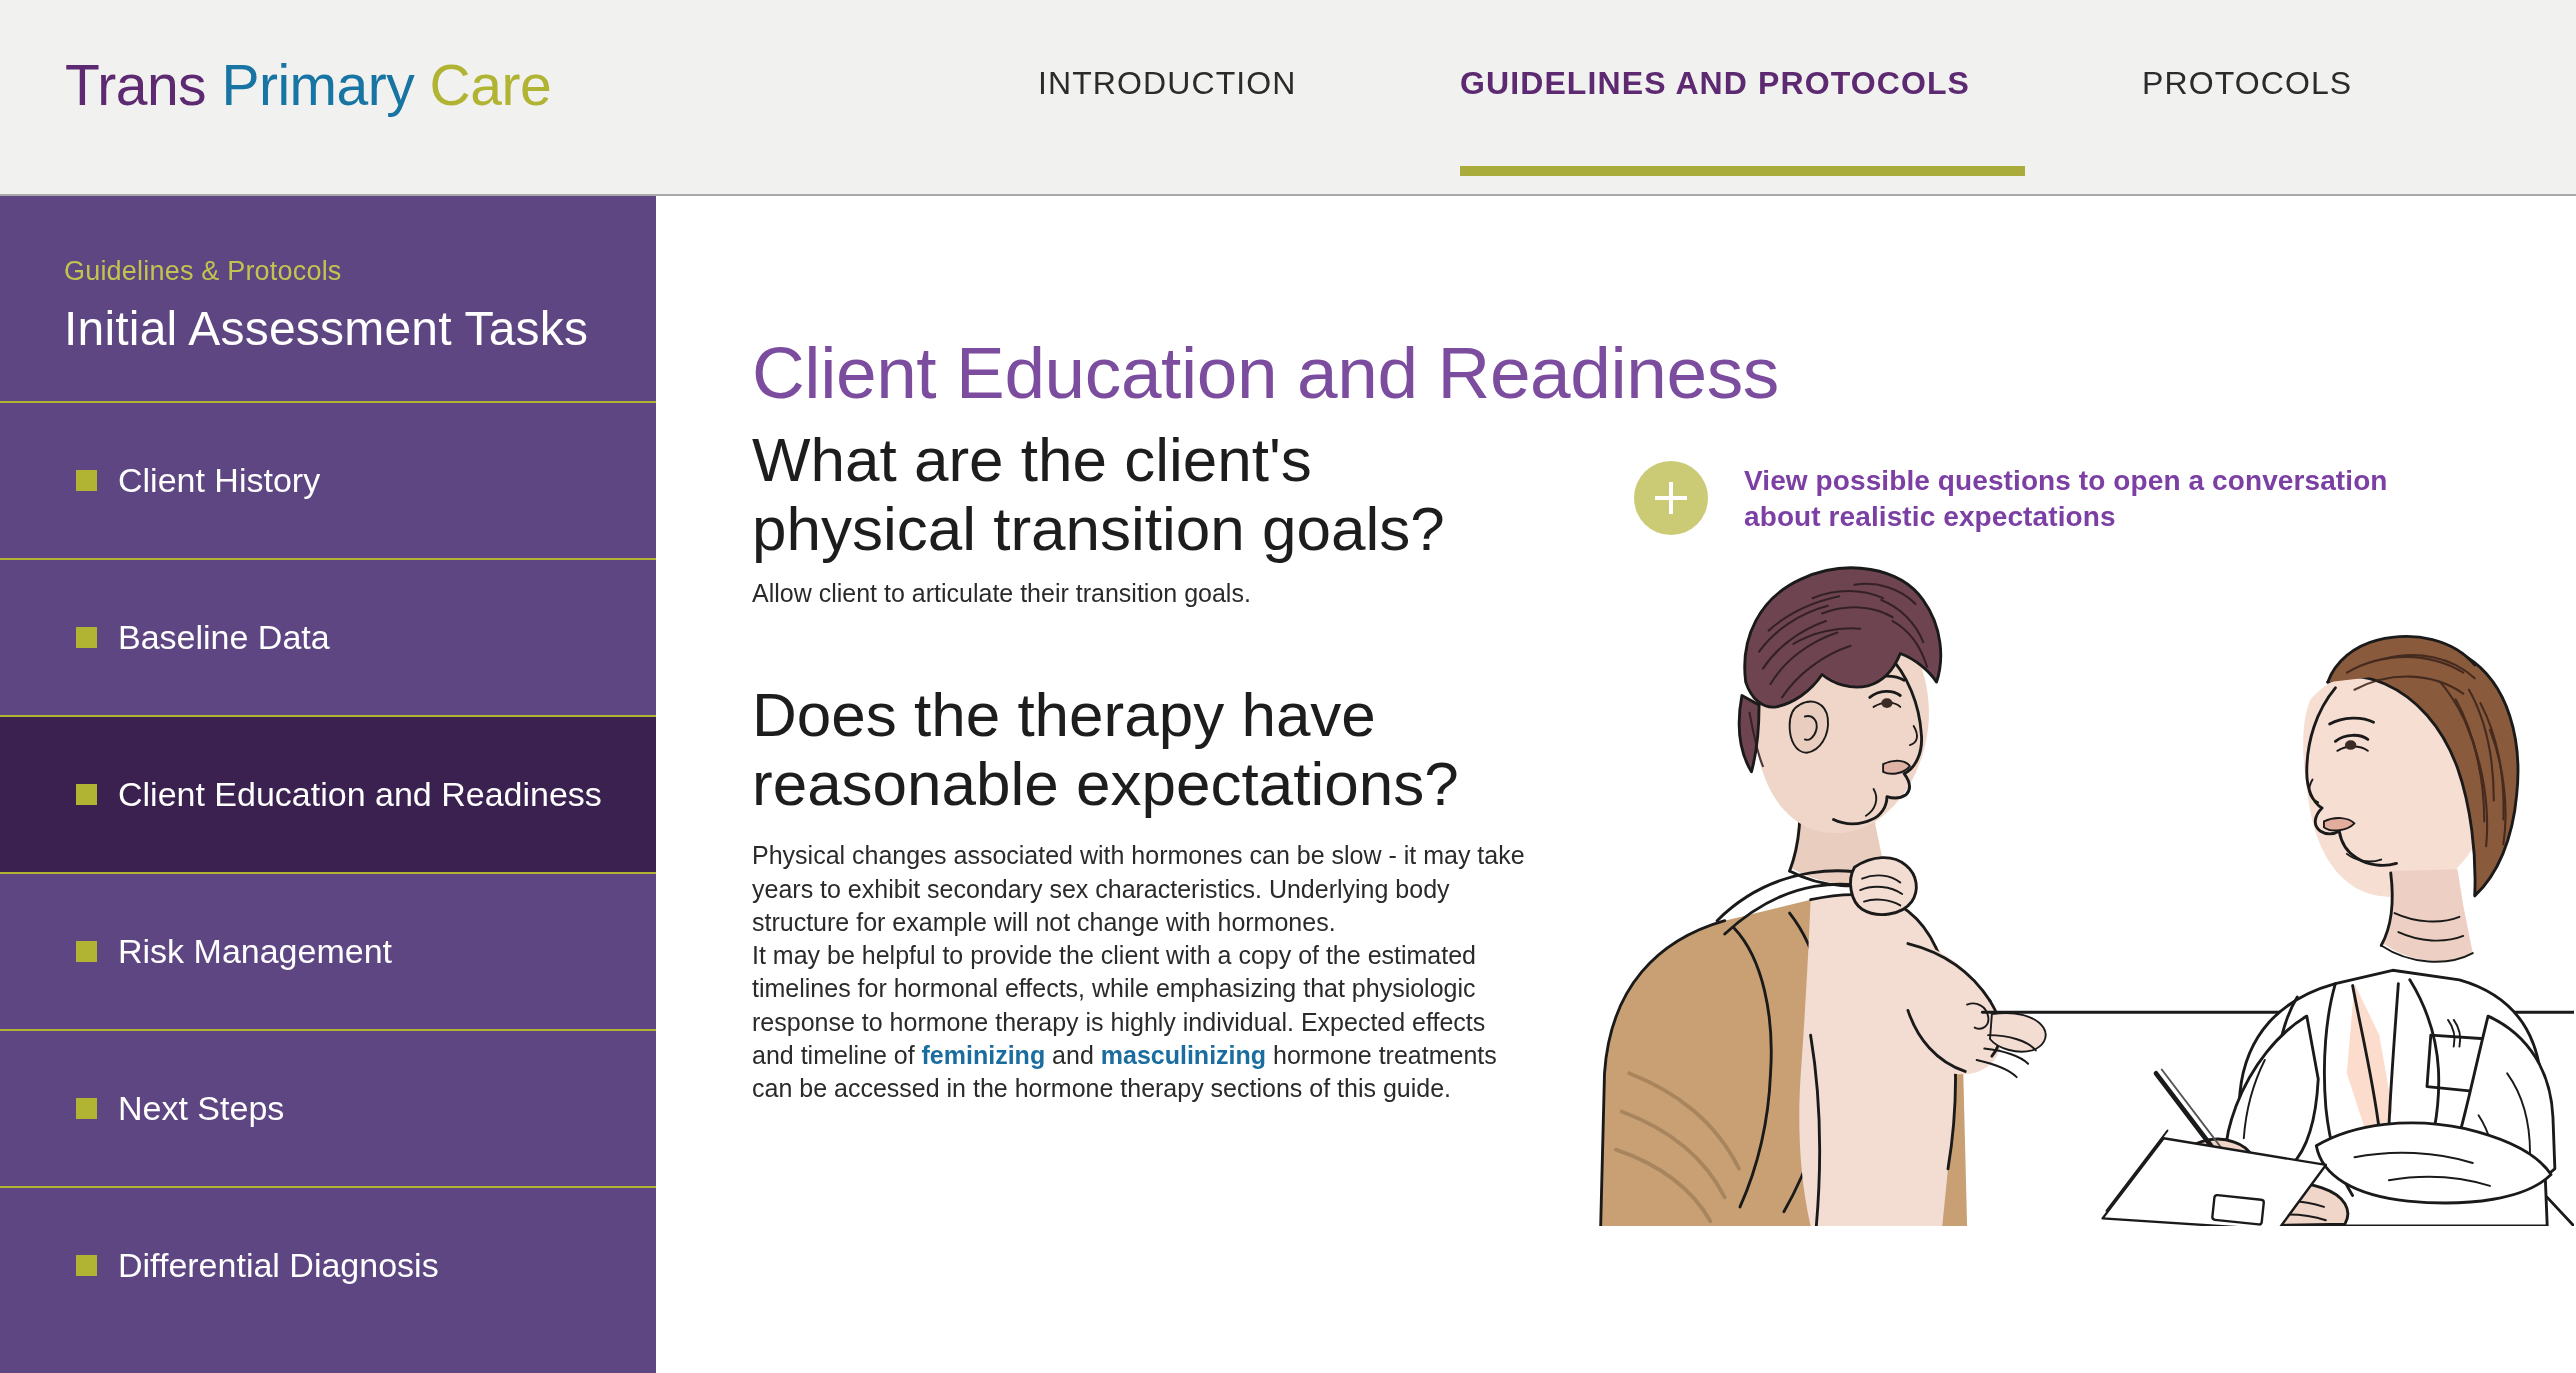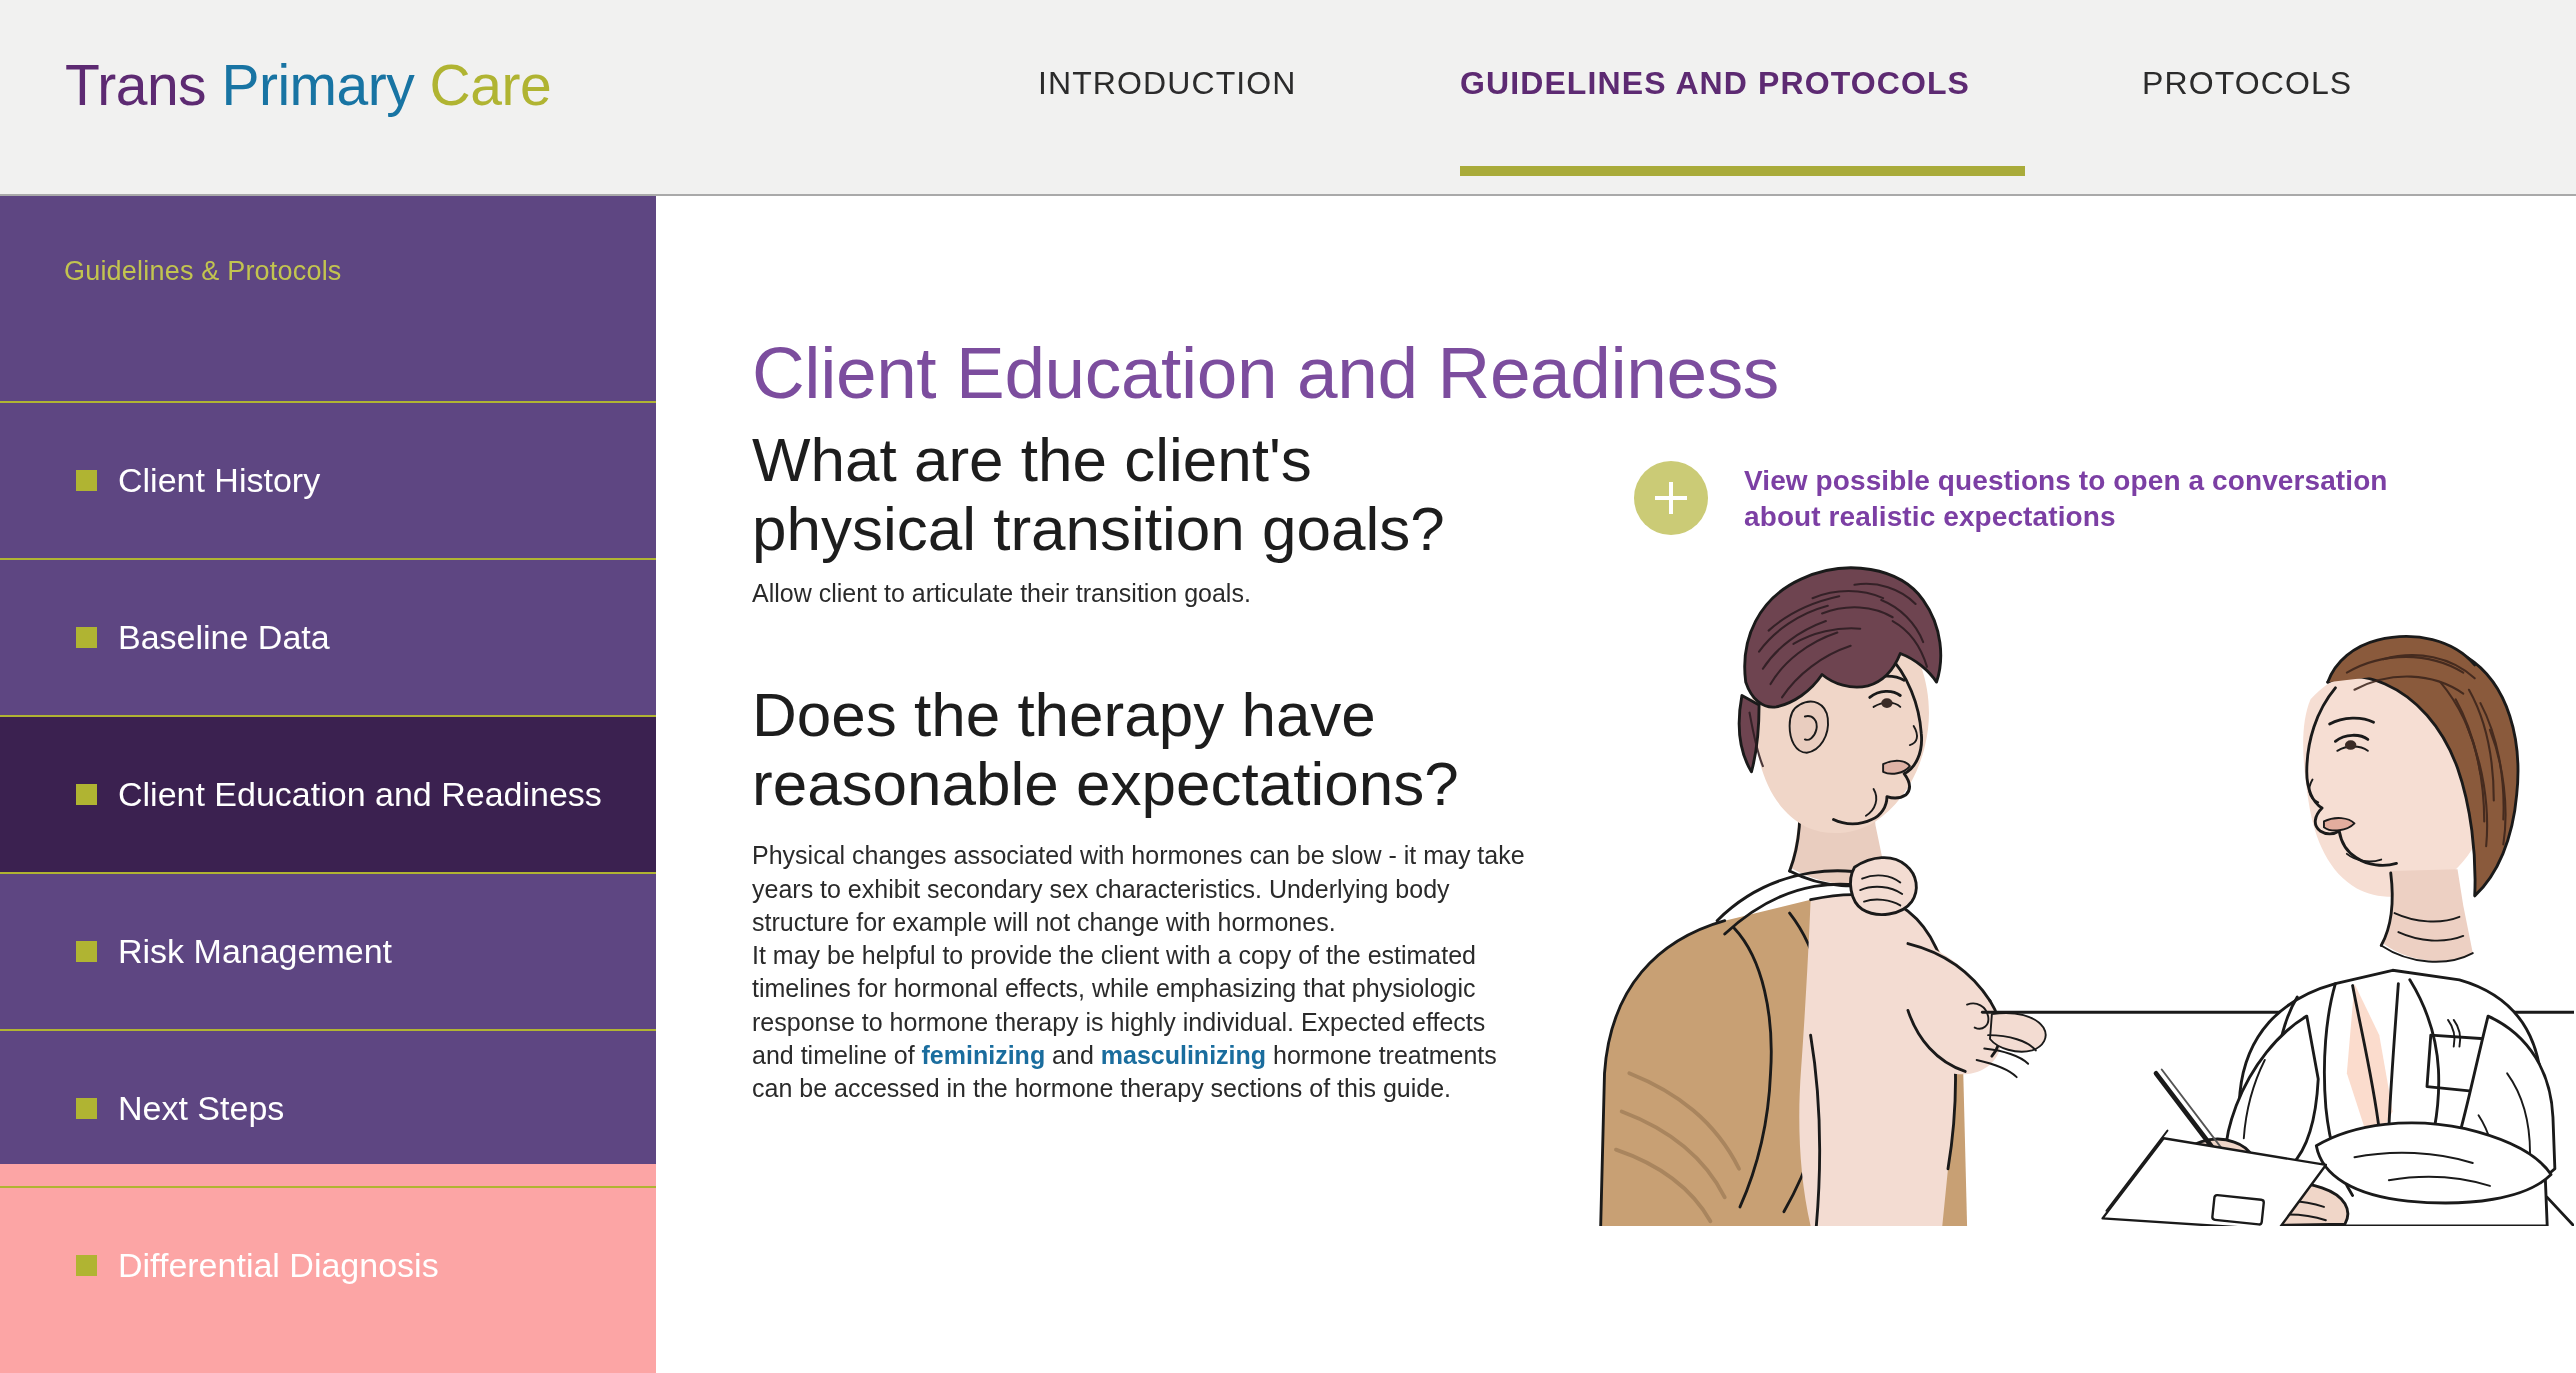--- a/index.html
+++ b/index.html
@@ -70,21 +70,21 @@
     background: #a9ab3a;
     bottom: 0;
   }
 
   
   .sidebar {
     position: absolute;
     left: 0;
     top: 196px;
     width: 656px;
-    height: 968px;
+    height: 1178px;
     background: #5e4682;
     box-sizing: border-box;
   }
   .sidebar-eyebrow {
     position: absolute;
     left: 64px;
     top: 60px;
     font-size: 27px;
     color: #c2c44f;
     letter-spacing: 0.2px;
@@ -241,20 +241,21 @@
     <div class="nav">
       <div class="nav-item" style="left:84px;">INTRODUCTION</div>
       <div class="nav-item active" style="left:506px;">GUIDELINES AND PROTOCOLS</div>
       <div class="nav-item" style="left:1188px;">PROTOCOLS</div>
       <div class="nav-underline" style="left:506px; width:565px;"></div>
     </div>
   </div>
 
   <div class="sidebar">
     <div class="sidebar-eyebrow">Guidelines &amp; Protocols</div>
+    <div class="sidebar-title">Initial Assessment Tasks</div>
 
     <div class="sidebar-nav">
       <div class="side-item">
         <span class="side-bullet"></span>
         <span class="side-label">Client History</span>
       </div>
       <div class="side-item">
         <span class="side-bullet"></span>
         <span class="side-label">Baseline Data</span>
       </div>

